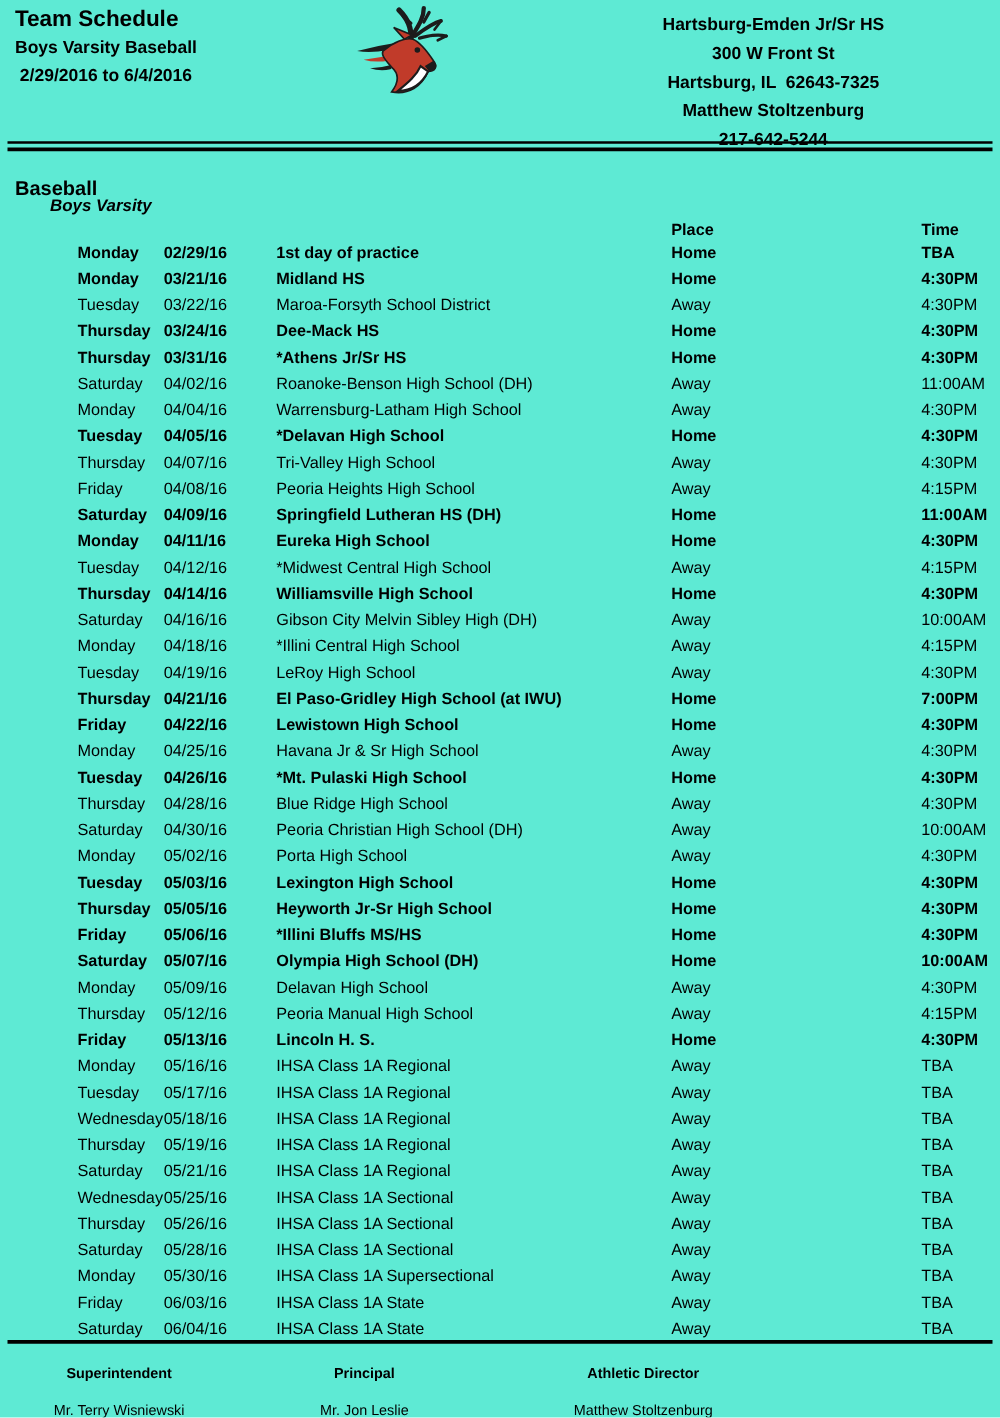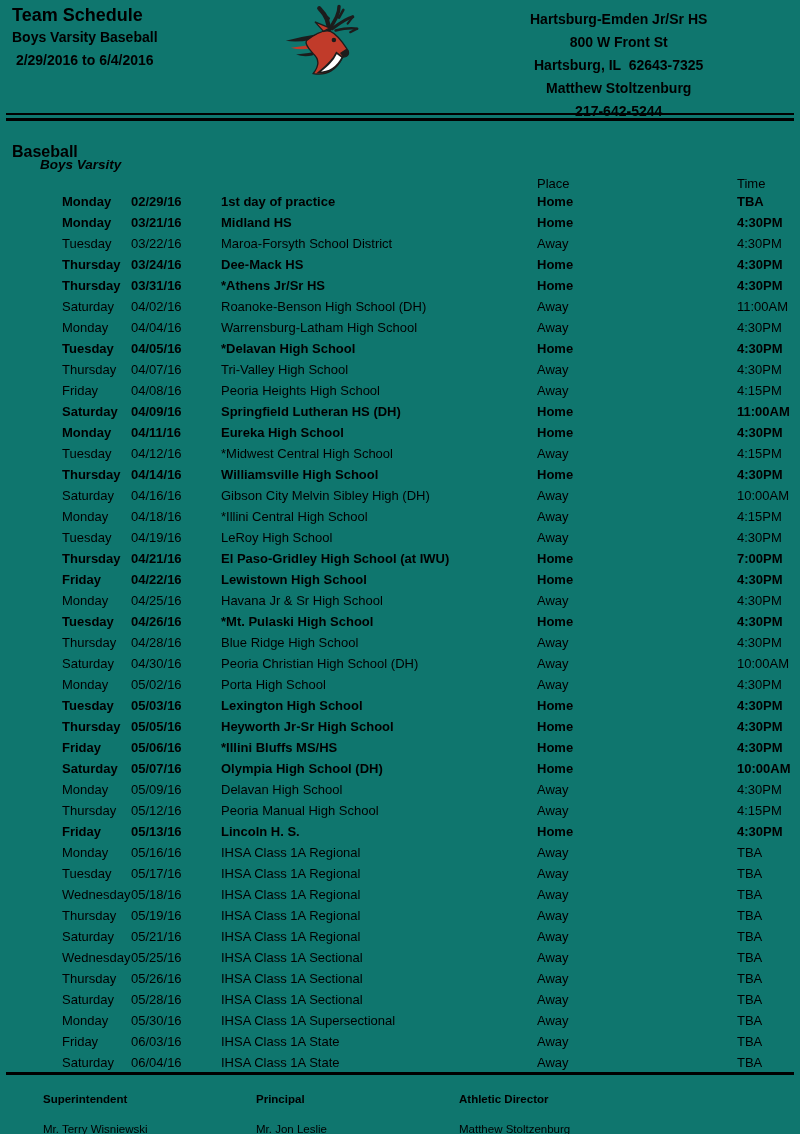--- a/index.html
+++ b/index.html
@@ -1,46 +1,46 @@
 <!DOCTYPE html>
 <html><head>
 <meta charset="utf-8">
 <style>
   html,body{margin:0;padding:0;background:#fff;}
   .page{
     position:relative;
     width:800px;height:1134px;
-    background:#0f766e;color:#000;
+    background:#5eead4;color:#000;
     font-family:"Liberation Sans", sans-serif;
     overflow:hidden;
   }
   
   .header-left{position:absolute;left:12px;top:4px;}
   .header-left .title{font-size:18px;font-weight:bold;line-height:23px;}
   .header-left .subtitle{font-size:14px;font-weight:bold;line-height:20px;}
   .header-left .range{font-size:14px;font-weight:bold;line-height:20px;margin-top:3px;text-align:center;}
   .logo{position:absolute;left:284px;top:2px;width:86px;height:88px;}
   .header-right{position:absolute;left:530px;top:8px;font-size:14px;font-weight:bold;}
   .header-right div{line-height:23px;white-space:pre;text-align:center;}
   .line-thin{position:absolute;top:113px;left:6px;width:788px;height:2px;background:#000;}
   .line-thick{position:absolute;top:118px;left:6px;width:788px;height:3px;background:#000;}
   
   .sport-heading{position:absolute;left:12px;top:143px;font-size:16px;font-weight:bold;}
   .team-heading{position:absolute;left:40px;top:157px;font-size:13.5px;font-weight:bold;font-style:italic;}
   
   .schedule{position:absolute;left:62px;top:176px;width:732px;font-size:13px;}
   .srow{display:grid;grid-template-columns:69px 90px 316px 200px 1fr;}
-  .shead{line-height:15px;font-weight:normal;}
+  .shead{line-height:15px;font-weight:bold;}
   .rows .srow{height:21px;line-height:21px;}
   .rows .srow.bold{font-weight:bold;}
   .cell{overflow:hidden;white-space:nowrap;}
   
   .footer-line{position:absolute;top:1072px;left:6px;width:788px;height:3px;background:#000;}
   .footer-role{position:absolute;font-size:11.5px;}
-  .footer-role .role-title{font-weight:bold;line-height:14px;}
+  .footer-role .role-title{font-weight:bold;line-height:14px;text-align:center;}
   .footer-role .role-name{font-weight:normal;line-height:14px;margin-top:16px;}
   .fr0{left:43px;top:1092px;}
   .fr1{left:256px;top:1092px;}
   .fr2{left:459px;top:1092px;}
 </style>
 </head>
 <body>
 
 <div class="page">
 
@@ -75,21 +75,21 @@
       <path d="M68,63 C62,75 52,81 40,81 C50,73 57,67 61,58 Z" fill="#ffffff" stroke="#1c1c1c" stroke-width="2"></path>
 
       <path d="M73,53 C77,57 77,61 69,63 L65,58 Z" fill="#1c1c1c"></path>
 
       <circle cx="58" cy="43" r="2.6" fill="#1c1c1c"></circle>
     </svg>
   </div>
 
   <div class="header-right">
     <div>Hartsburg-Emden Jr/Sr HS</div>
-    <div>800 W Front St</div>
+    <div>300 W Front St</div>
     <div>Hartsburg, IL  62643-7325</div>
     <div>Matthew Stoltzenburg</div>
     <div>217-642-5244</div>
   </div>
 
   <div class="line-thin"></div>
   <div class="line-thick"></div>
 
   <div class="sport-heading">Baseball</div>
   <div class="team-heading">Boys Varsity</div>

